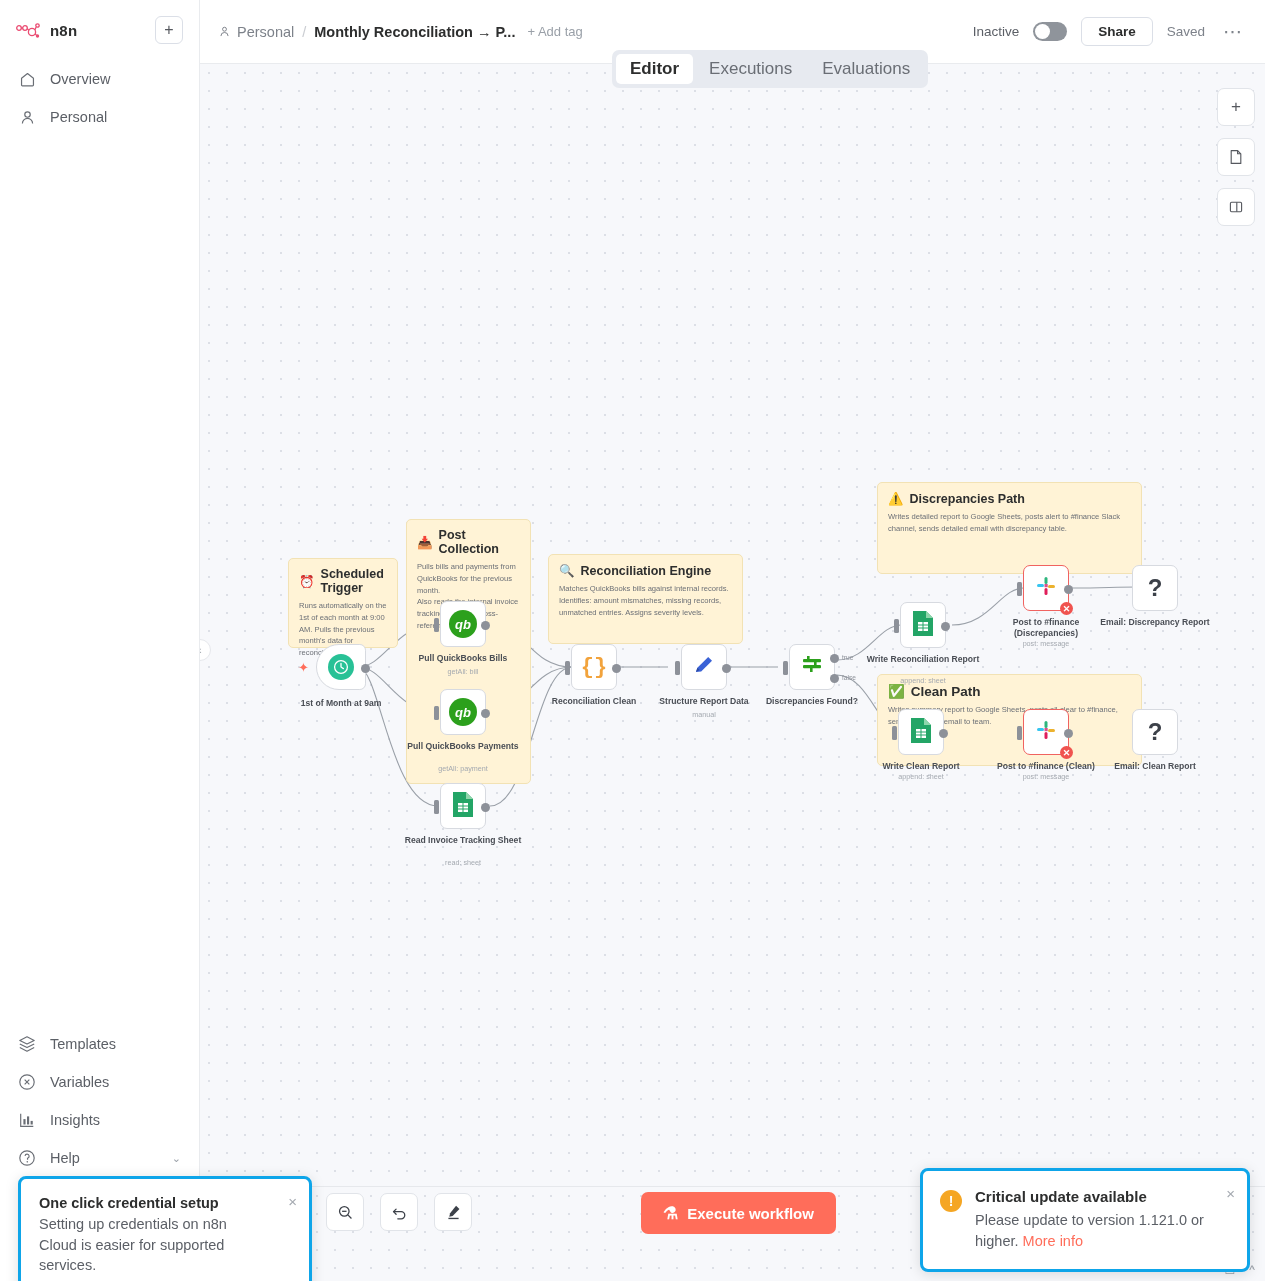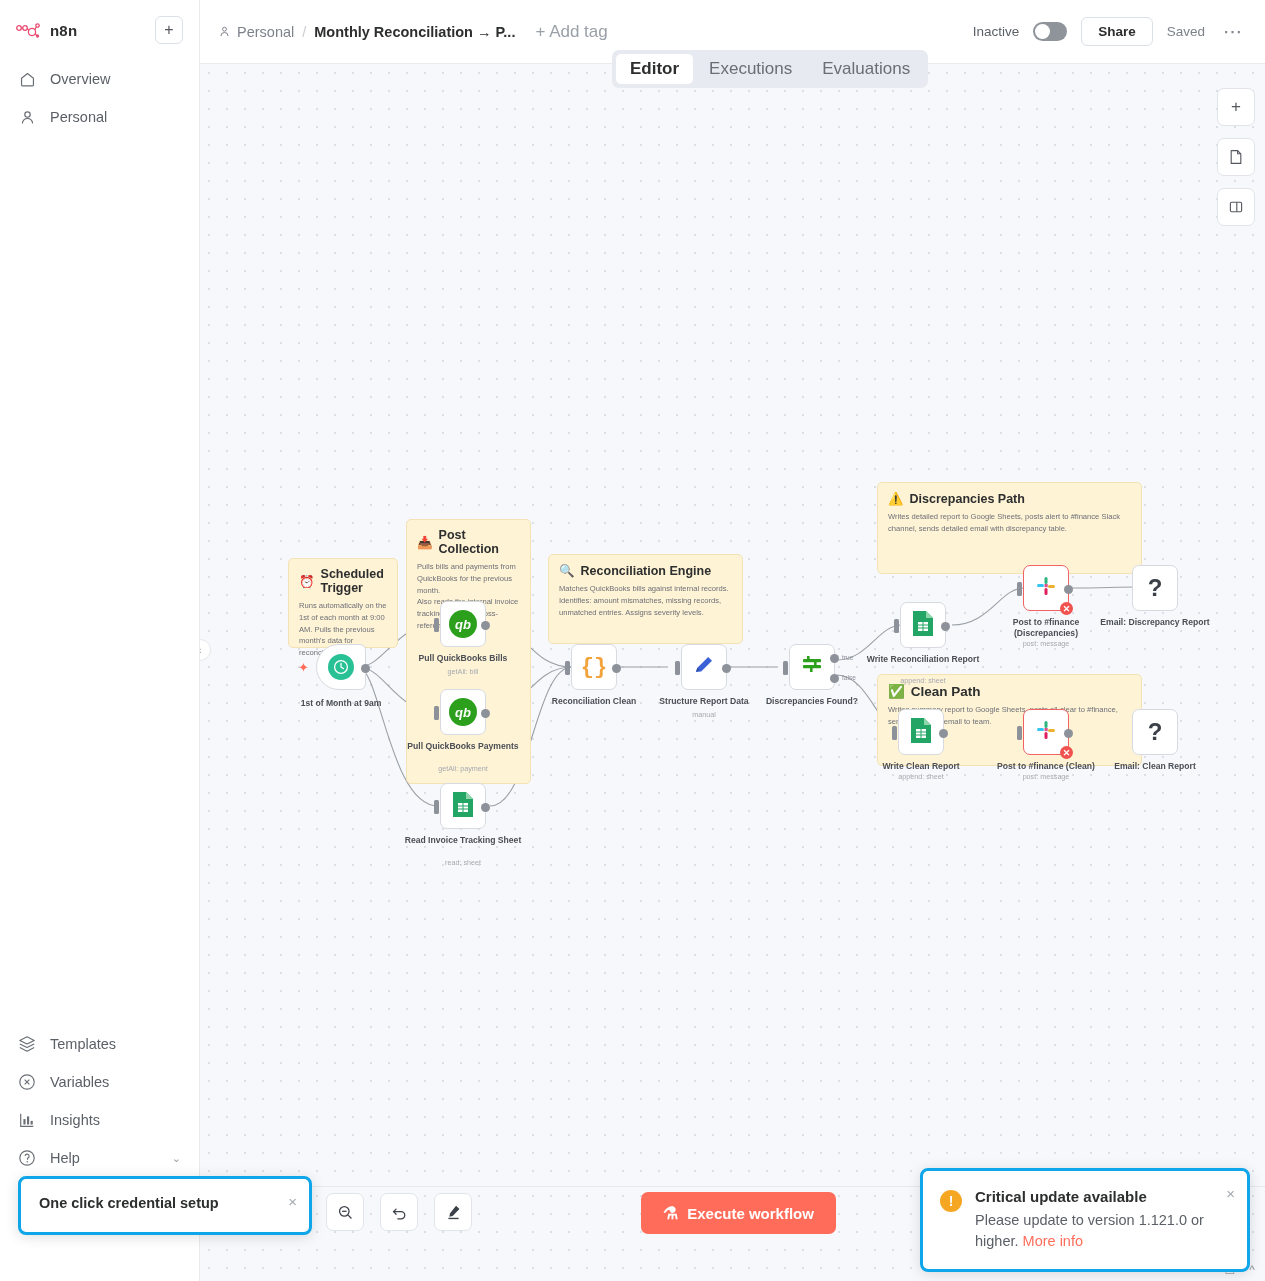--- a/index.html
+++ b/index.html
@@ -36,21 +36,21 @@
   
   .header {
     position: absolute; left: 200px; top: 0; width: 1065px; height: 64px;
     background: #fff; border-bottom: 1px solid #e9ebee;
     display: flex; align-items: center; padding: 0 18px;
   }
   .breadcrumb { display: flex; align-items: center; gap: 8px; font-size: 14.5px; }
   .bc-owner { display: flex; align-items: center; gap: 6px; color: #7d828a; }
   .bc-sep { color: #c9ccd1; }
   .bc-title { color: #2d2e2e; font-weight: 600; }
-  .add-tag { color: #9aa0a8; font-size: 17px; margin-left: 12px; cursor: pointer; }
+  .add-tag { color: #9aa0a8; font-size: 13px; margin-left: 4px; cursor: pointer; }
   .hdr-right { margin-left: auto; display: flex; align-items: center; gap: 14px; }
   .inactive-label { font-size: 13.5px; color: #5b5f66; }
   .toggle {
     width: 34px; height: 19px; border-radius: 10px; background: #8f949b;
     position: relative; cursor: pointer;
   }
   .toggle::after {
     content: ""; position: absolute; left: 2px; top: 2px;
     width: 15px; height: 15px; border-radius: 50%; background: #fff;
   }
@@ -587,20 +587,21 @@
       <span>Execute workflow</span>
     </button>
     <div class="corner-icons">
       <span>☐</span>
       <span>^</span>
     </div>
   </div>
 
   <div class="toast" id="cred-toast">
     <div class="cred-title">One click credential setup</div>
+    <div class="cred-body">Setting up credentials on n8n Cloud is easier for supported services.</div>
     <span class="toast-close">×</span>
   </div>
 
   <div class="toast" id="update-toast">
     <div class="warn-circle">!</div>
     <div>
       <div class="upd-title">Critical update available</div>
       <div class="upd-body"><span>Please update to version 1.121.0 or higher. </span><span class="upd-link">More info</span></div>
     </div>
     <span class="toast-close">×</span>

